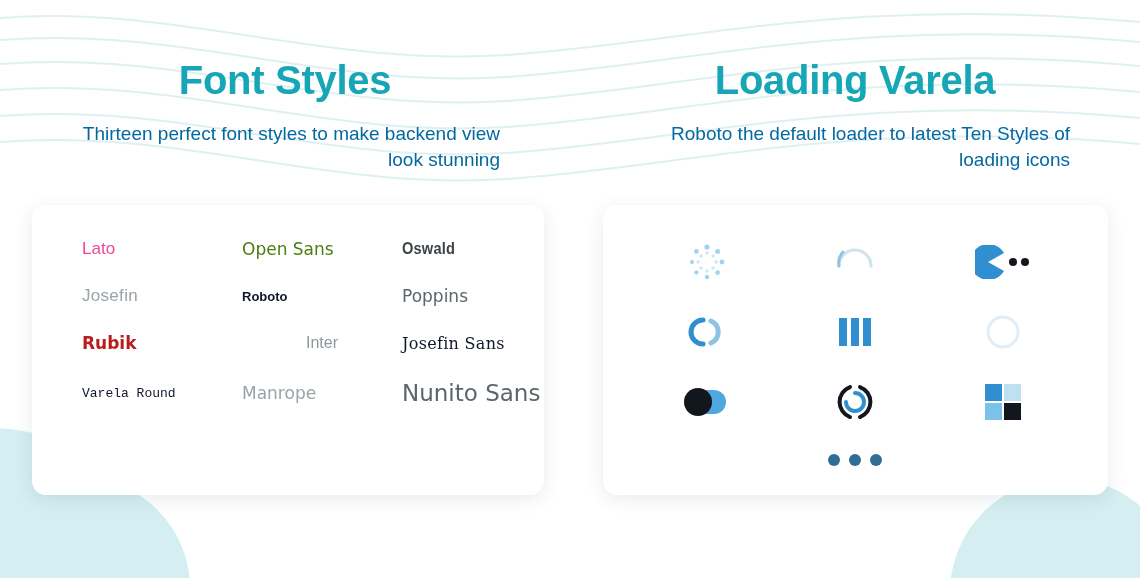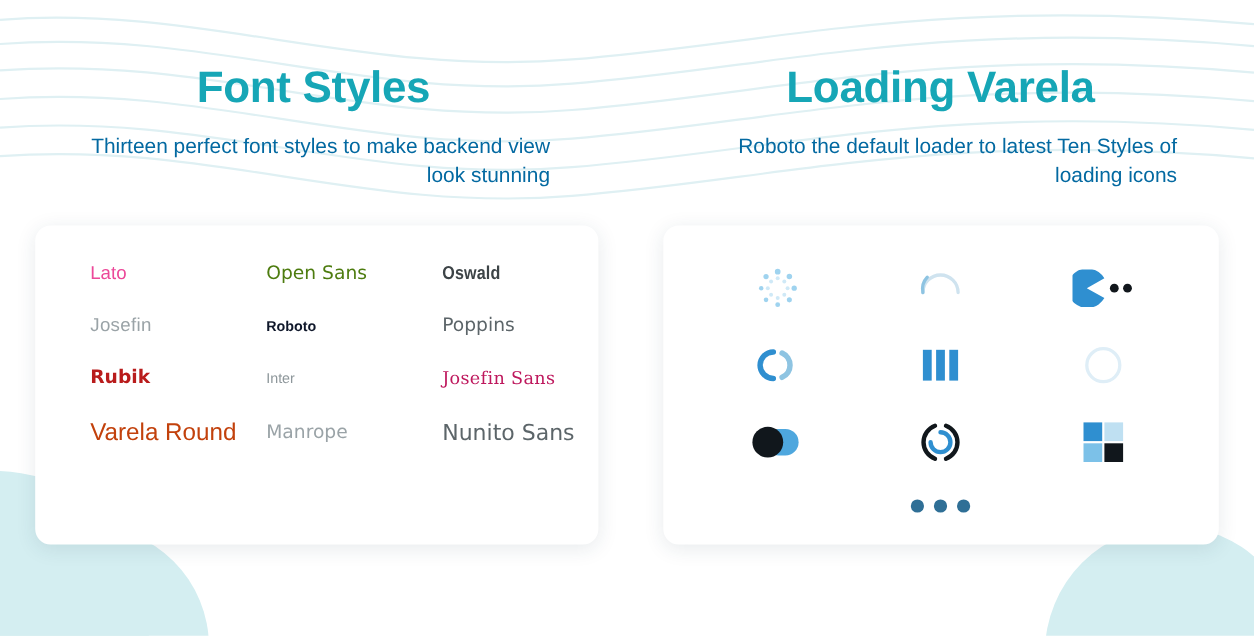--- a/index.html
+++ b/index.html
@@ -113,29 +113,29 @@
     align-items: center;
   }
   .font-item {
     font-size: 17px;
     color: #5a6468;
     white-space: nowrap;
   }
   .f-lato      { font-family: Liberation Sans, sans-serif; font-size: 17px; color:#ec4899; }
   .f-oswald    { font-family: "Liberation Sans Narrow","Liberation Sans", sans-serif; font-weight: bold; font-size: 17px; letter-spacing: .2px; color:#3d4447; transform: scaleX(0.86); transform-origin: left center; }
   .f-poppins   { font-family: "DejaVu Sans", sans-serif; font-size: 17px; color:#5c6569; }
-  .f-josefin   { font-family: "DejaVu Serif", serif; font-size: 16px; color:#be185d; letter-spacing: .3px; }
-  .f-nunito    { font-family: "DejaVu Sans", sans-serif; font-size: 20px; color:#5c6569; }
+  .f-josefin   { font-family: "DejaVu Serif", serif; font-size: 16px; color:#0f172a; letter-spacing: .3px; }
+  .f-nunito    { font-family: "DejaVu Sans", sans-serif; font-size: 23px; color:#5c6569; }
   .f-montserrat{ font-family: "Liberation Sans", sans-serif; font-size: 17px; color:#8e979b; letter-spacing: .2px; }
   .f-raleway   { font-family: "Liberation Sans", sans-serif; font-size: 17px; color:#9aa3a7; letter-spacing: .3px; }
   .f-rubik     { font-family: "DejaVu Sans", sans-serif; font-weight: bold; font-size: 17px; color:#b91c1c; }
-  .f-varela    { font-family: Liberation Sans, sans-serif; font-size: 22px; color:#c2410c; }
+  .f-varela    { font-family: Liberation Mono, monospace; font-size: 13px; color:#0f172a; }
   .f-opensans  { font-family: "DejaVu Sans", sans-serif; font-size: 17px; color:#4d7c0f; }
   .f-roboto    { font-family: "Liberation Sans", sans-serif; font-size: 13px; color:#0f172a;font-weight:bold; }
-  .f-inter     { font-family: "Liberation Sans", sans-serif; font-size: 13px; color:#8e979b; }
+  .f-inter     { font-family: "Liberation Sans", sans-serif; font-size: 16px; color:#8e979b;text-align:center; }
   .f-manrope   { font-family: "DejaVu Sans", sans-serif; font-size: 17px; color:#9aa3a7; }
 
   
   .loaders-card {
     width: 505px;
     height: 290px;
     padding: 22px 30px;
   }
   .loaders-grid {
     display: grid;

